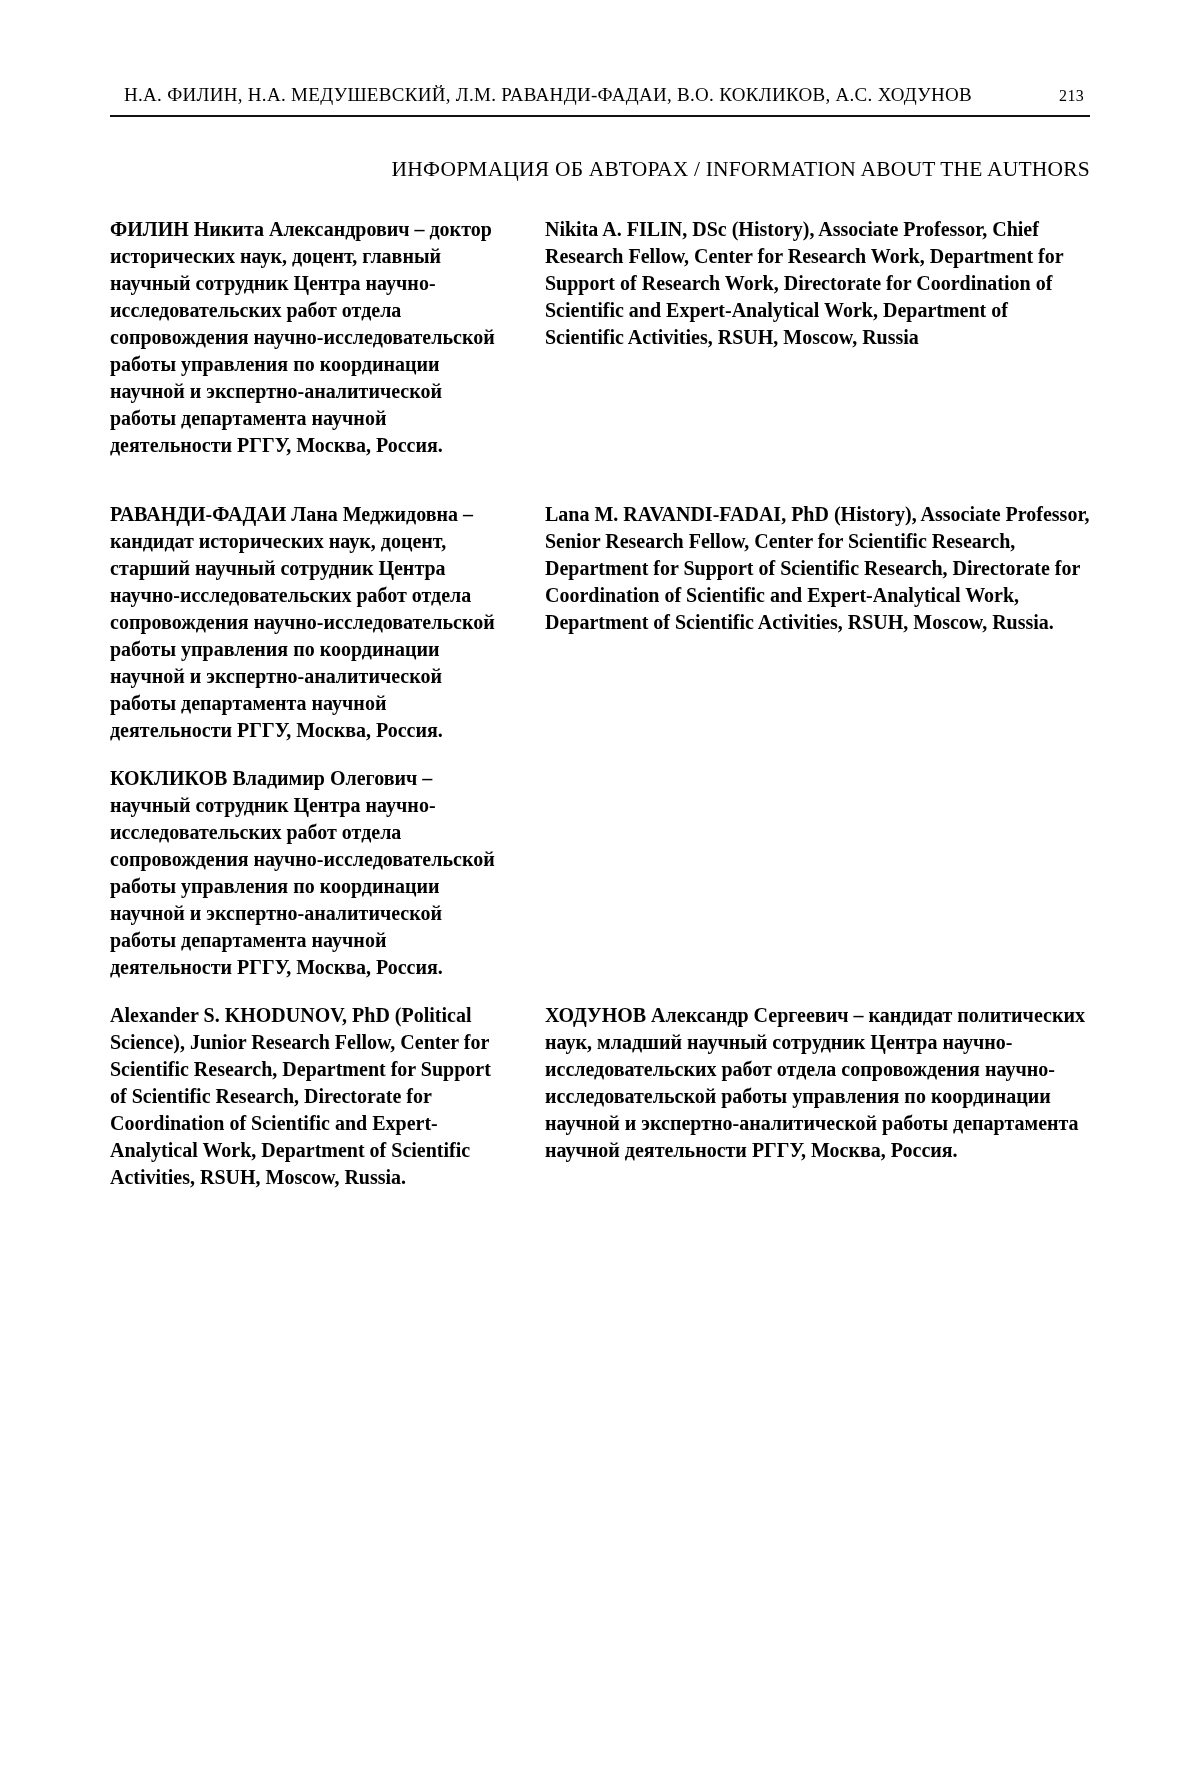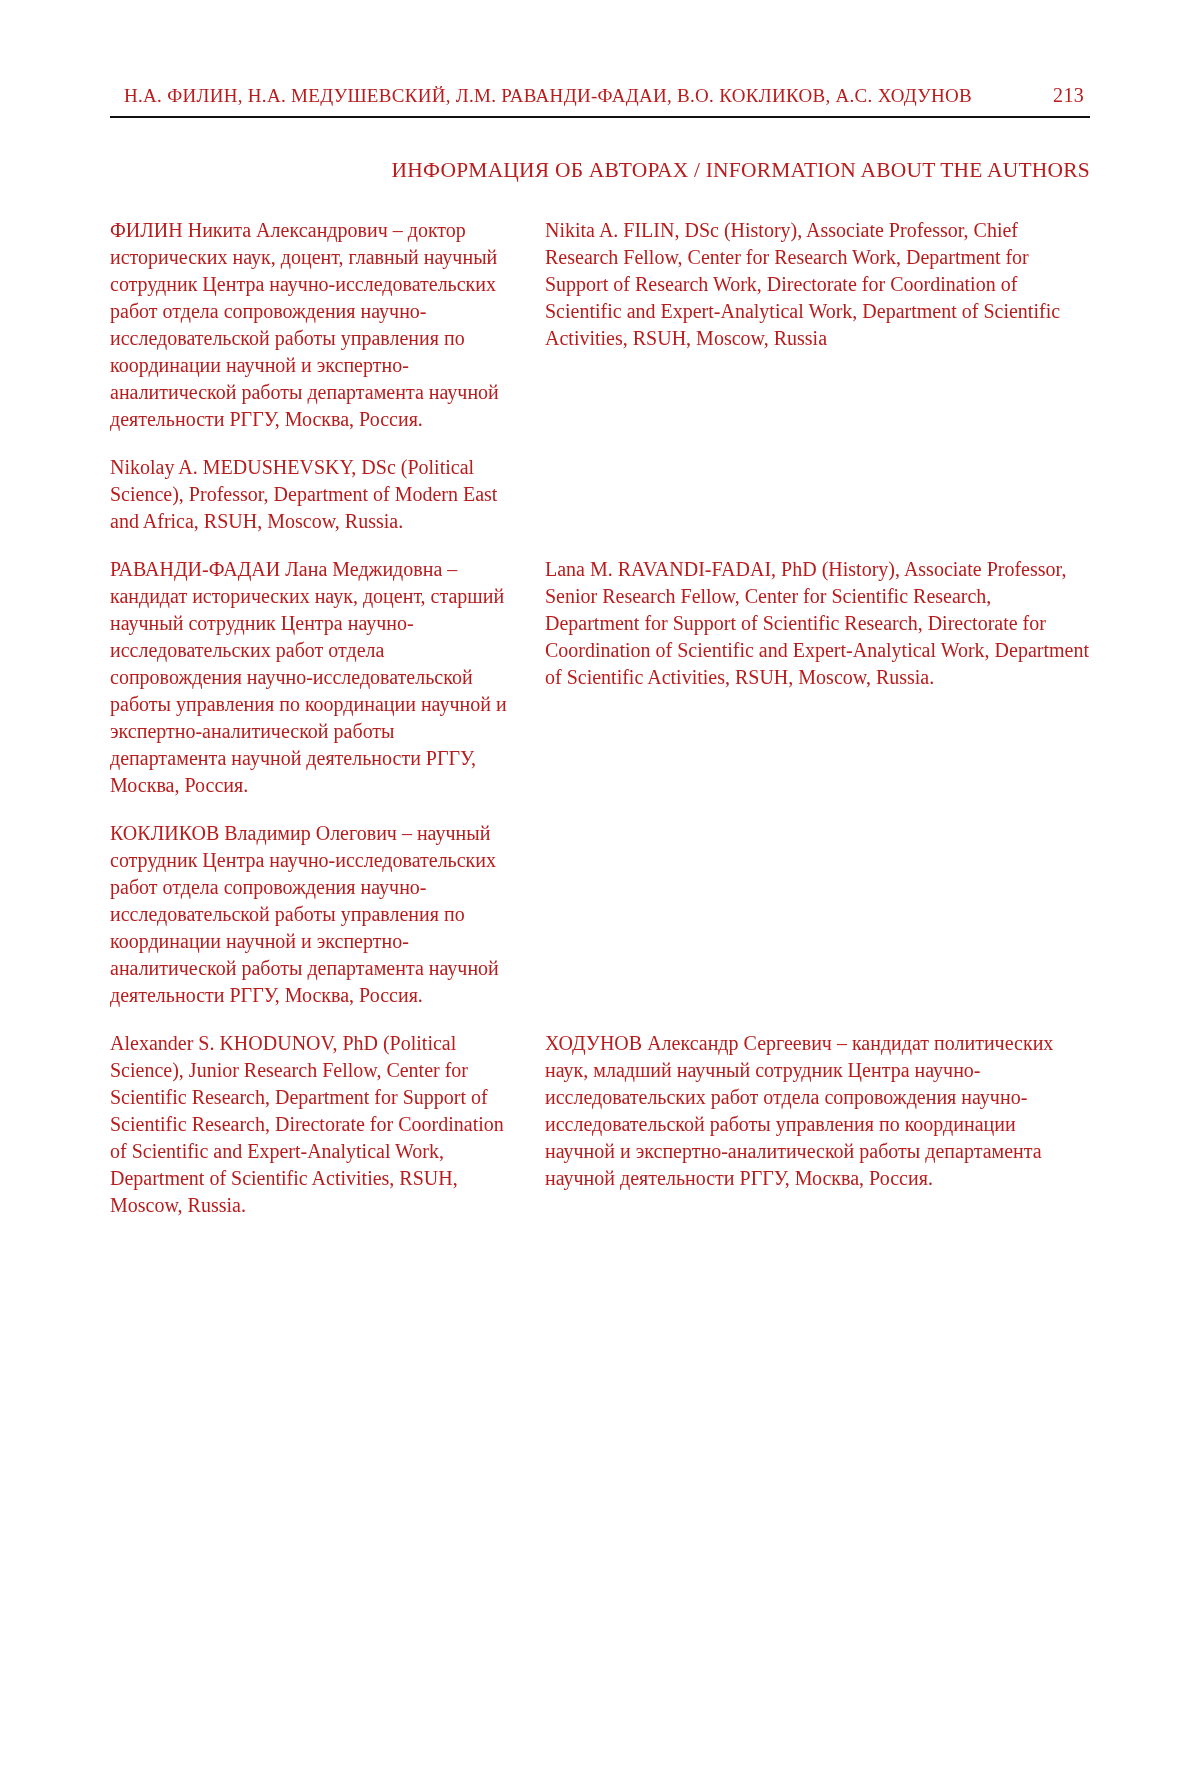--- a/index.html
+++ b/index.html
@@ -9,35 +9,35 @@
   }
   .page {
     position: relative;
     width: 1200px;
     height: 1780px;
     margin: 0 auto;
     background: #ffffff;
     box-sizing: border-box;
     padding: 84px 110px 0 110px;
     font-family: "Liberation Serif", "DejaVu Serif", serif;
-    color: #b91c1c;
+    color: #000000;
   }
   .running-head {
     display: flex;
     align-items: baseline;
     justify-content: space-between;
     font-size: 19px;
     letter-spacing: 0.3px;
     padding: 0 6px 0 14px;
   }
   .running-head .head-text {
     white-space: nowrap;
   }
   .running-head .page-num {
-    font-size: 20px;
+    font-size: 16px;
     margin-left: 18px;
   }
   .head-rule {
     border: none;
     border-top: 2px solid #111111;
     margin: 9px 0 0 0;
   }
   .section-title {
     font-size: 21.5px;
     font-weight: normal;
@@ -52,20 +52,21 @@
     display: grid;
     grid-template-columns: 402px 1fr;
     column-gap: 33px;
     margin-bottom: 21px;
   }
   .author-row p {
     margin: 0;
     font-size: 20px;
     line-height: 27px;
     text-align: left;
+    font-weight: bold;
   }
 </style>
 </head>
 <body>
 
 <div class="page">
 
   <header class="running-head">
     <span class="head-text">Н.А. ФИЛИН, Н.А. МЕДУШЕВСКИЙ, Л.М. РАВАНДИ-ФАДАИ, В.О. КОКЛИКОВ, А.С. ХОДУНОВ</span>
     <span class="page-num">213</span>
@@ -76,21 +77,20 @@
   <h1 class="section-title">ИНФОРМАЦИЯ ОБ АВТОРАХ / INFORMATION ABOUT THE AUTHORS</h1>
 
   <main class="authors">
 
     <div class="author-row">
       <p>ФИЛИН Никита Александрович – доктор исторических наук, доцент, главный научный сотрудник Центра научно-исследовательских работ отдела сопровождения научно-исследовательской работы управления по координации научной и экспертно-аналитической работы департамента научной деятельности РГГУ, Москва, Россия.</p>
       <p>Nikita A. FILIN, DSc (History), Associate Professor, Chief Research Fellow, Center for Research Work, Department for Support of Research Work, Directorate for Coordination of Scientific and Expert-Analytical Work, Department of Scientific Activities, RSUH, Moscow, Russia</p>
     </div>
 
     <div class="author-row">
-      <p>Nikolay A. MEDUSHEVSKY, DSc (Political Science), Professor, Department of Modern East and Africa, RSUH, Moscow, Russia.</p>
     </div>
 
     <div class="author-row">
       <p>РАВАНДИ-ФАДАИ Лана Меджидовна – кандидат исторических наук, доцент, старший научный сотрудник Центра научно-исследовательских работ отдела сопровождения научно-исследовательской работы управления по координации научной и экспертно-аналитической работы департамента научной деятельности РГГУ, Москва, Россия.</p>
       <p>Lana M. RAVANDI-FADAI, PhD (History), Associate Professor, Senior Research Fellow, Center for Scientific Research, Department for Support of Scientific Research, Directorate for Coordination of Scientific and Expert-Analytical Work, Department of Scientific Activities, RSUH, Moscow, Russia.</p>
     </div>
 
     <div class="author-row">
       <p>КОКЛИКОВ Владимир Олегович – научный сотрудник Центра научно-исследовательских работ отдела сопровождения научно-исследовательской работы управления по координации научной и экспертно-аналитической работы департамента научной деятельности РГГУ, Москва, Россия.</p>
     </div>

